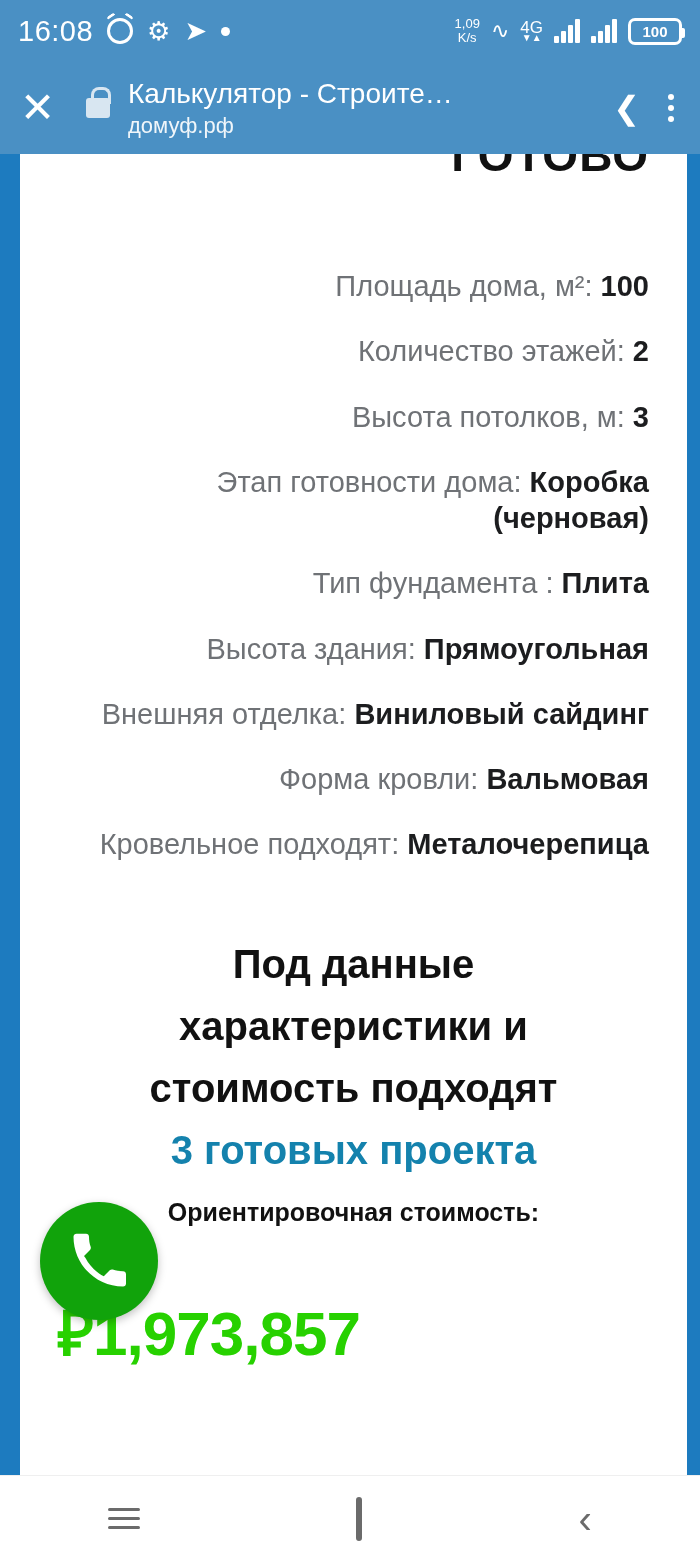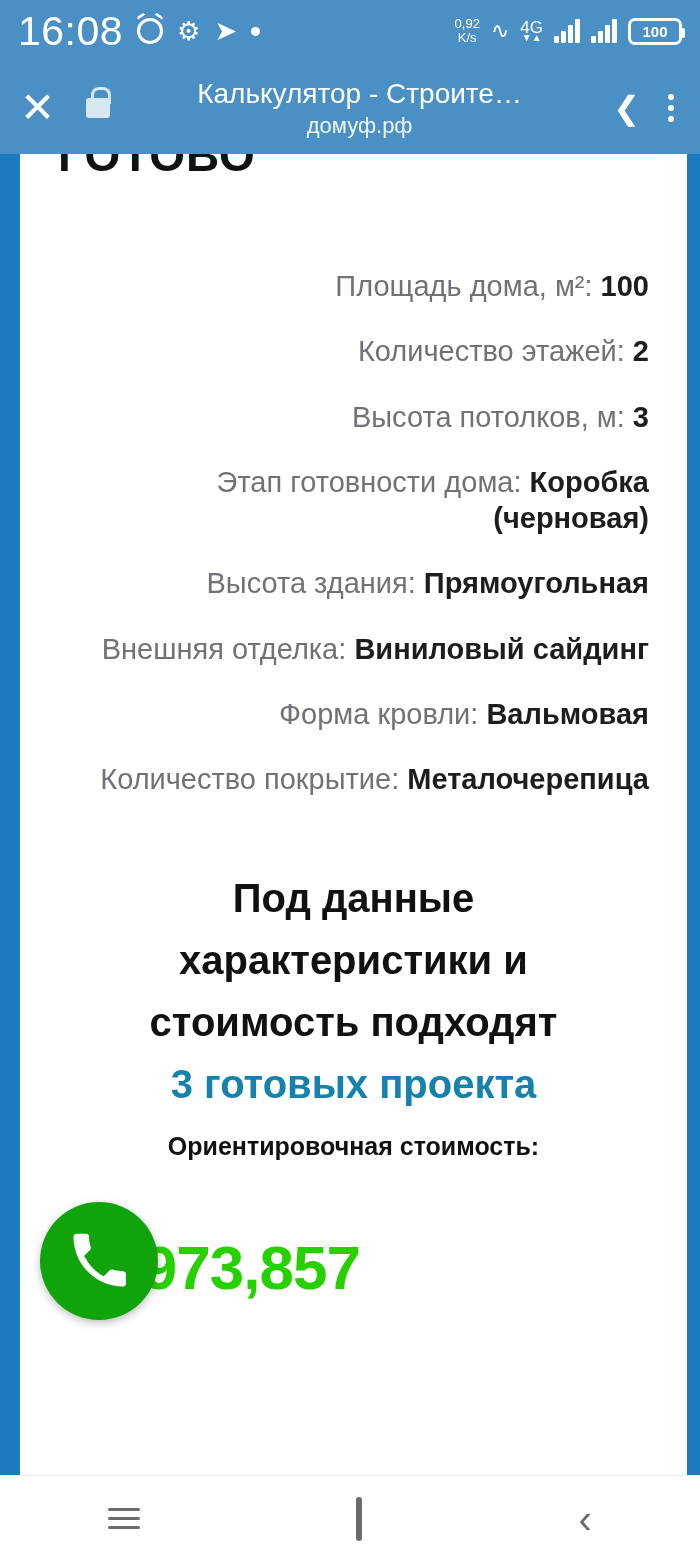--- a/index.html
+++ b/index.html
@@ -19,21 +19,21 @@
   
   .statusbar {
     height: 62px;
     background: #4a90c4;
     display: flex; align-items: center;
     padding: 0 18px;
     color: #ffffff;
     flex: none;
   }
   .status-left { display: flex; align-items: center; gap: 14px; }
-  .status-time { font-size: 41px; letter-spacing: 0.5px; }
+  .status-time { font-size: 29px; letter-spacing: 0.5px; }
   .status-right { margin-left: auto; display: flex; align-items: center; gap: 11px; }
   .ic { display: inline-block; }
   .alarm-ic { width: 26px; height: 26px; border: 3px solid #fff; border-radius: 50%; position: relative; }
   .alarm-ic::before, .alarm-ic::after {
     content: ""; position: absolute; top: -7px; width: 9px; height: 6px;
     border-top: 3px solid #fff; border-radius: 3px 3px 0 0;
   }
   .alarm-ic::before { left: -2px; transform: rotate(-35deg); }
   .alarm-ic::after { right: -2px; transform: rotate(35deg); }
   .gear-ic { font-size: 26px; line-height: 1; }
@@ -71,21 +71,21 @@
   .close-x { font-size: 42px; line-height: 1; font-weight: 300; width: 52px; }
   .lock-ic {
     width: 24px; height: 20px; background: #d8e6f1; border-radius: 3px;
     position: relative; margin: 0 18px 0 14px; flex: none;
   }
   .lock-ic::before {
     content: ""; position: absolute; left: 5px; top: -11px;
     width: 14px; height: 14px; border: 3px solid #d8e6f1;
     border-bottom: none; border-radius: 8px 8px 0 0;
   }
-  .titlewrap { flex: 1; min-width: 0; text-align: center; }
+  .titlewrap { flex: 1; min-width: 0; }
   .page-title {
     font-size: 28px; white-space: nowrap; overflow: hidden; text-overflow: ellipsis;
   }
   .page-url { font-size: 22px; margin-top: 3px; color: #f0f6fa; }
   .share-ic { font-size: 32px; margin: 0 22px; }
   .menu-dots { display: flex; flex-direction: column; gap: 5px; padding: 0 6px; }
   .menu-dots i { width: 6px; height: 6px; background: #fff; border-radius: 50%; display: block; }
 
   
   .content-area {
@@ -94,21 +94,21 @@
     display: flex;
   }
   .page {
     position: absolute;
     left: 20px; right: 13px; top: 0; bottom: 0;
     background: #ffffff;
     padding: 0 38px;
     overflow: hidden;
   }
   .done-heading {
-    text-align: left;
+    text-align: right;
     font-size: 46px; font-weight: bold; color: #111;
     letter-spacing: 1px;
     margin-top: -26px;
   }
   .specs { margin-top: 86px; }
   .spec-row {
     font-size: 29px; color: #6f7276;
     margin-bottom: 29px; line-height: 1.25; text-align: right;
   }
   .spec-row b { color: #1c1d1f; font-weight: bold; }
@@ -166,21 +166,21 @@
   <div class="statusbar">
     <div class="status-left">
       <span class="status-time">16:08</span>
       <span class="ic alarm-ic"></span>
       <span class="ic gear-ic">⚙</span>
       <span class="ic tg-ic">➤</span>
       <span class="ic dot-ic"></span>
     </div>
     <div class="status-right">
       <span class="kbs">
-        <span>0,92</span><br>
+        <span>1,09</span><br>
         <span>K/s</span>
       </span>
       <span class="ic wave-ic">∿</span>
       <span class="net-ic">
         <span>4G</span>
         <span class="sub">▼▲</span>
       </span>
       <span class="bars">
           <i></i>
           <i></i>
@@ -228,33 +228,37 @@
         </div>
         <div class="spec-row">
           <span>Высота потолков, м:</span>
           <b>3</b>
         </div>
         <div class="spec-row">
           <span>Этап готовности дома:</span>
           <b>Коробка (черновая)</b>
         </div>
         <div class="spec-row">
+          <span>Тип фундамента :</span>
+          <b>Плита</b>
+        </div>
+        <div class="spec-row">
           <span>Высота здания:</span>
           <b>Прямоугольная</b>
         </div>
         <div class="spec-row">
           <span>Внешняя отделка:</span>
           <b>Виниловый сайдинг</b>
         </div>
         <div class="spec-row">
           <span>Форма кровли:</span>
           <b>Вальмовая</b>
         </div>
         <div class="spec-row">
-          <span>Количество покрытие:</span>
+          <span>Кровельное подходят:</span>
           <b>Металочерепица</b>
         </div>
       </div>
 
       <div class="promo">
         <div>Под данные</div>
         <div>характеристики и</div>
         <div>стоимость подходят</div>
         <div class="accent">3 готовых проекта</div>
       </div>

